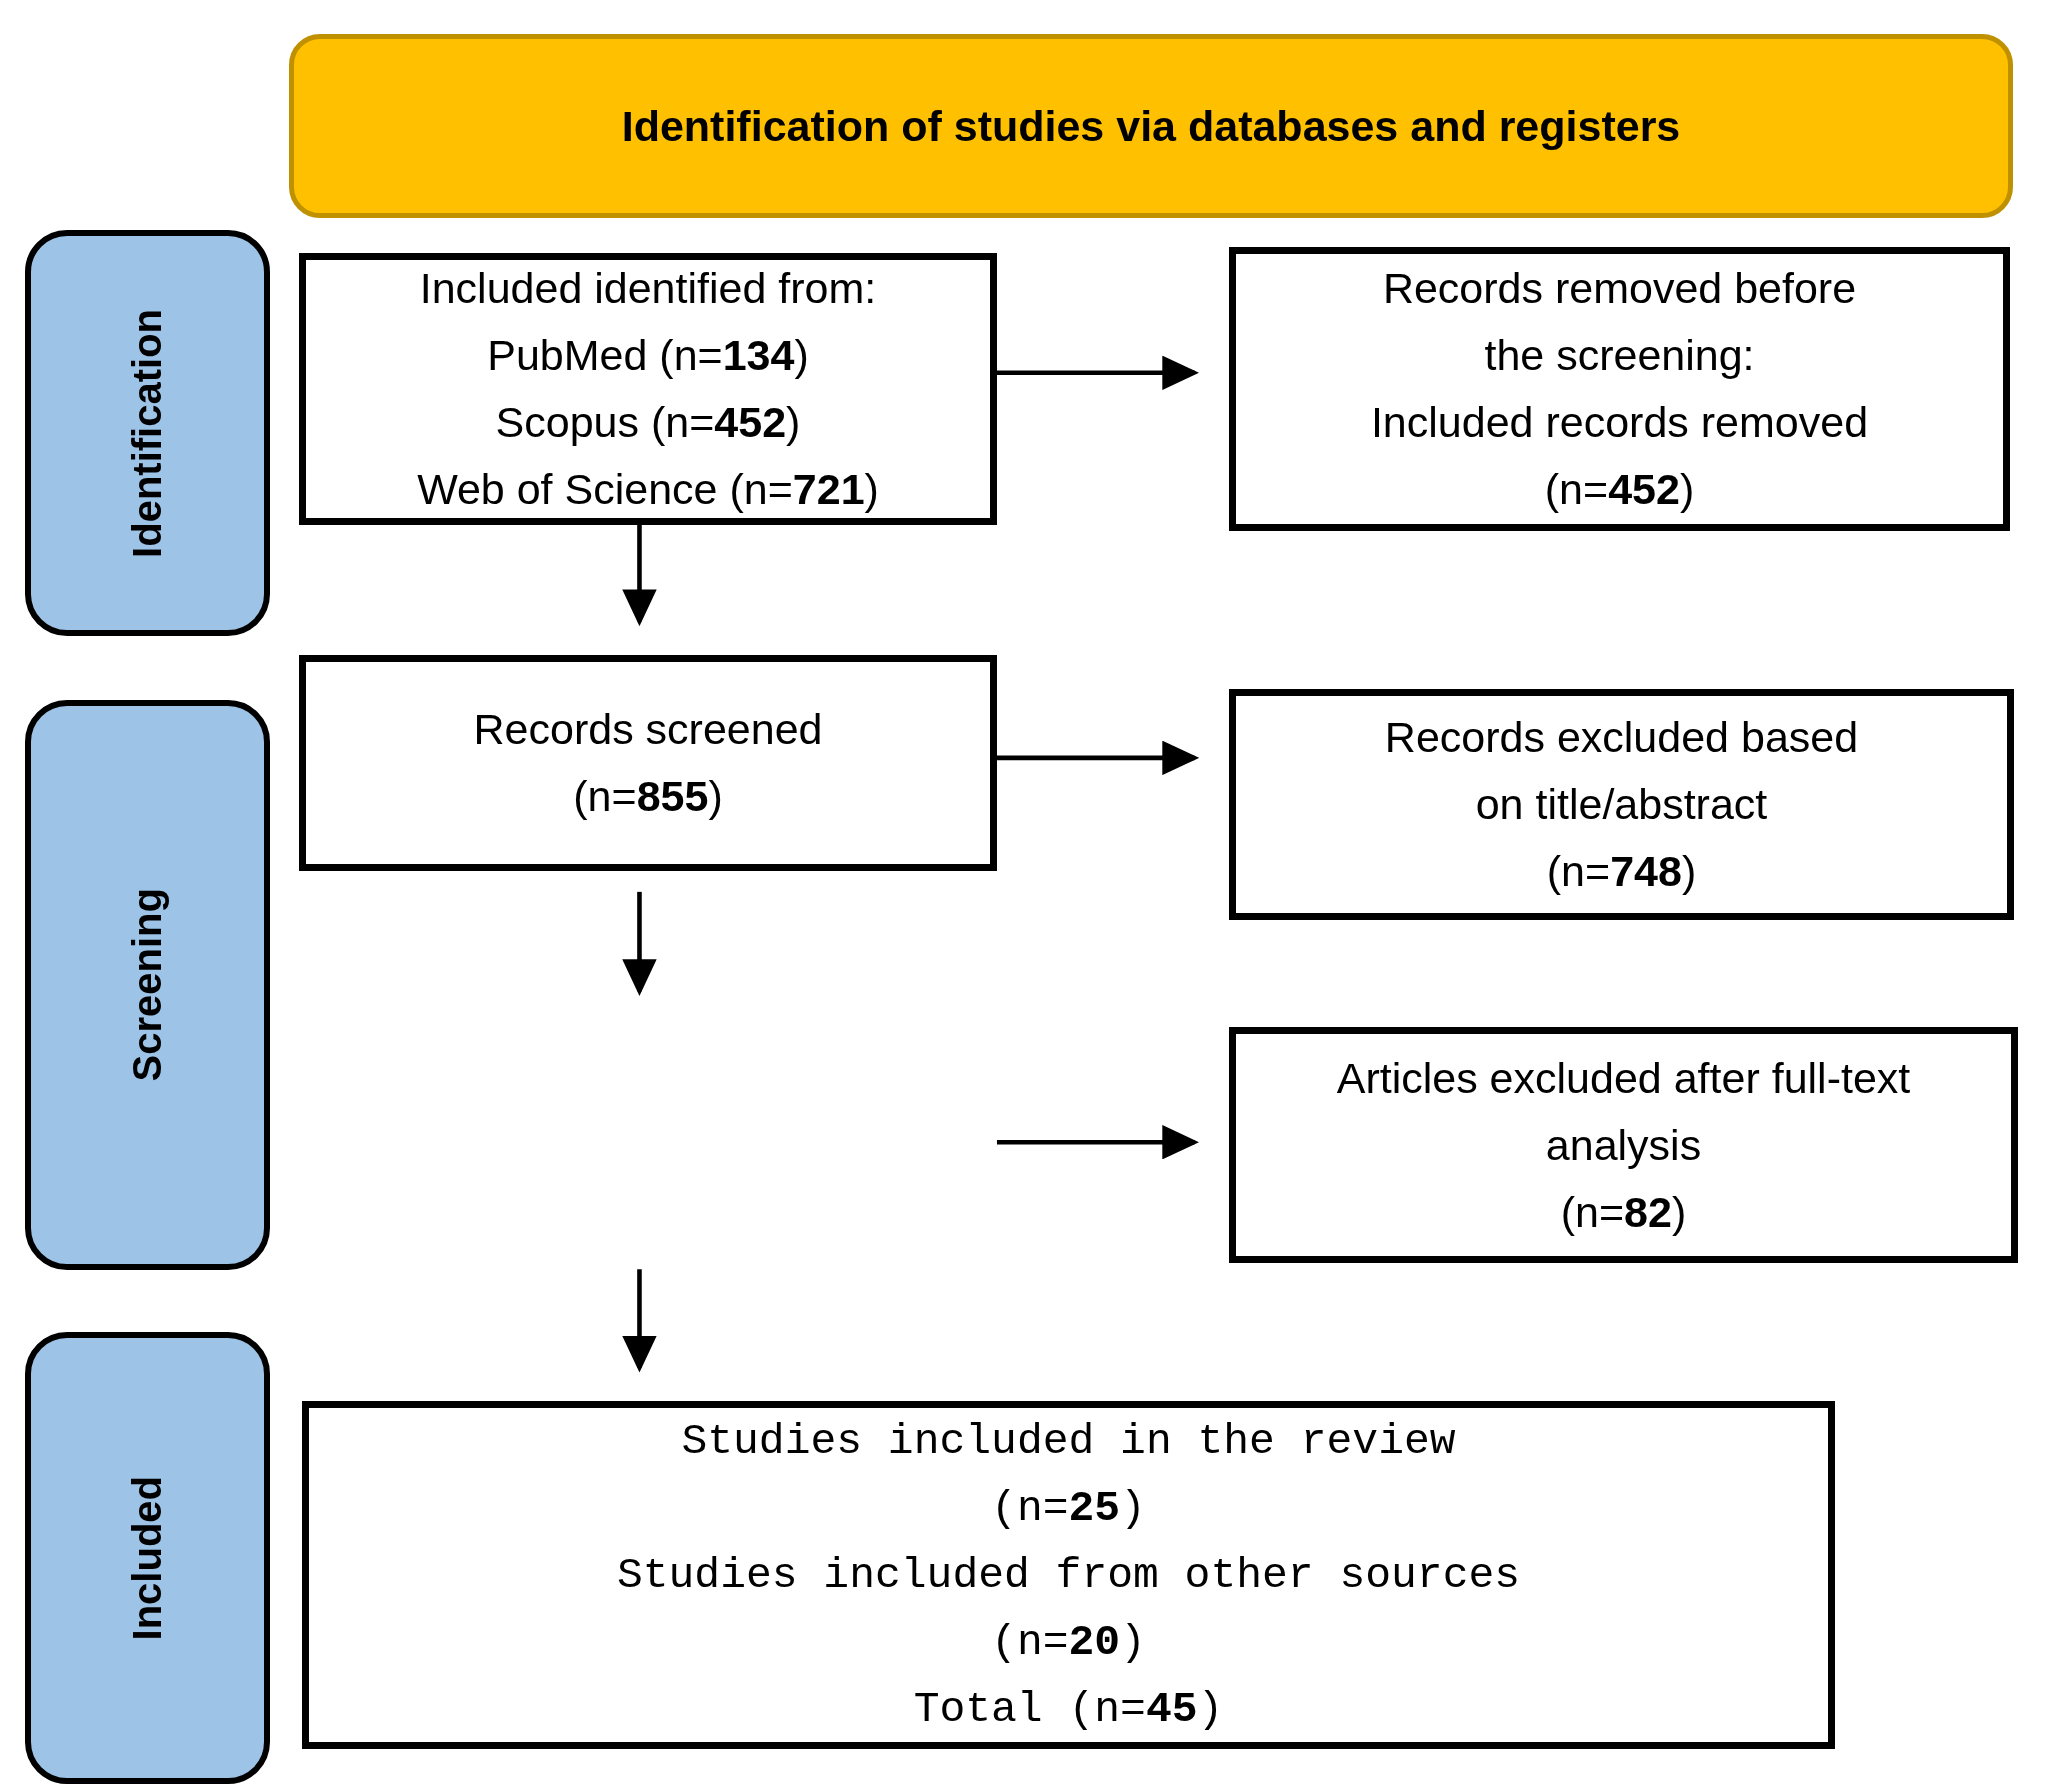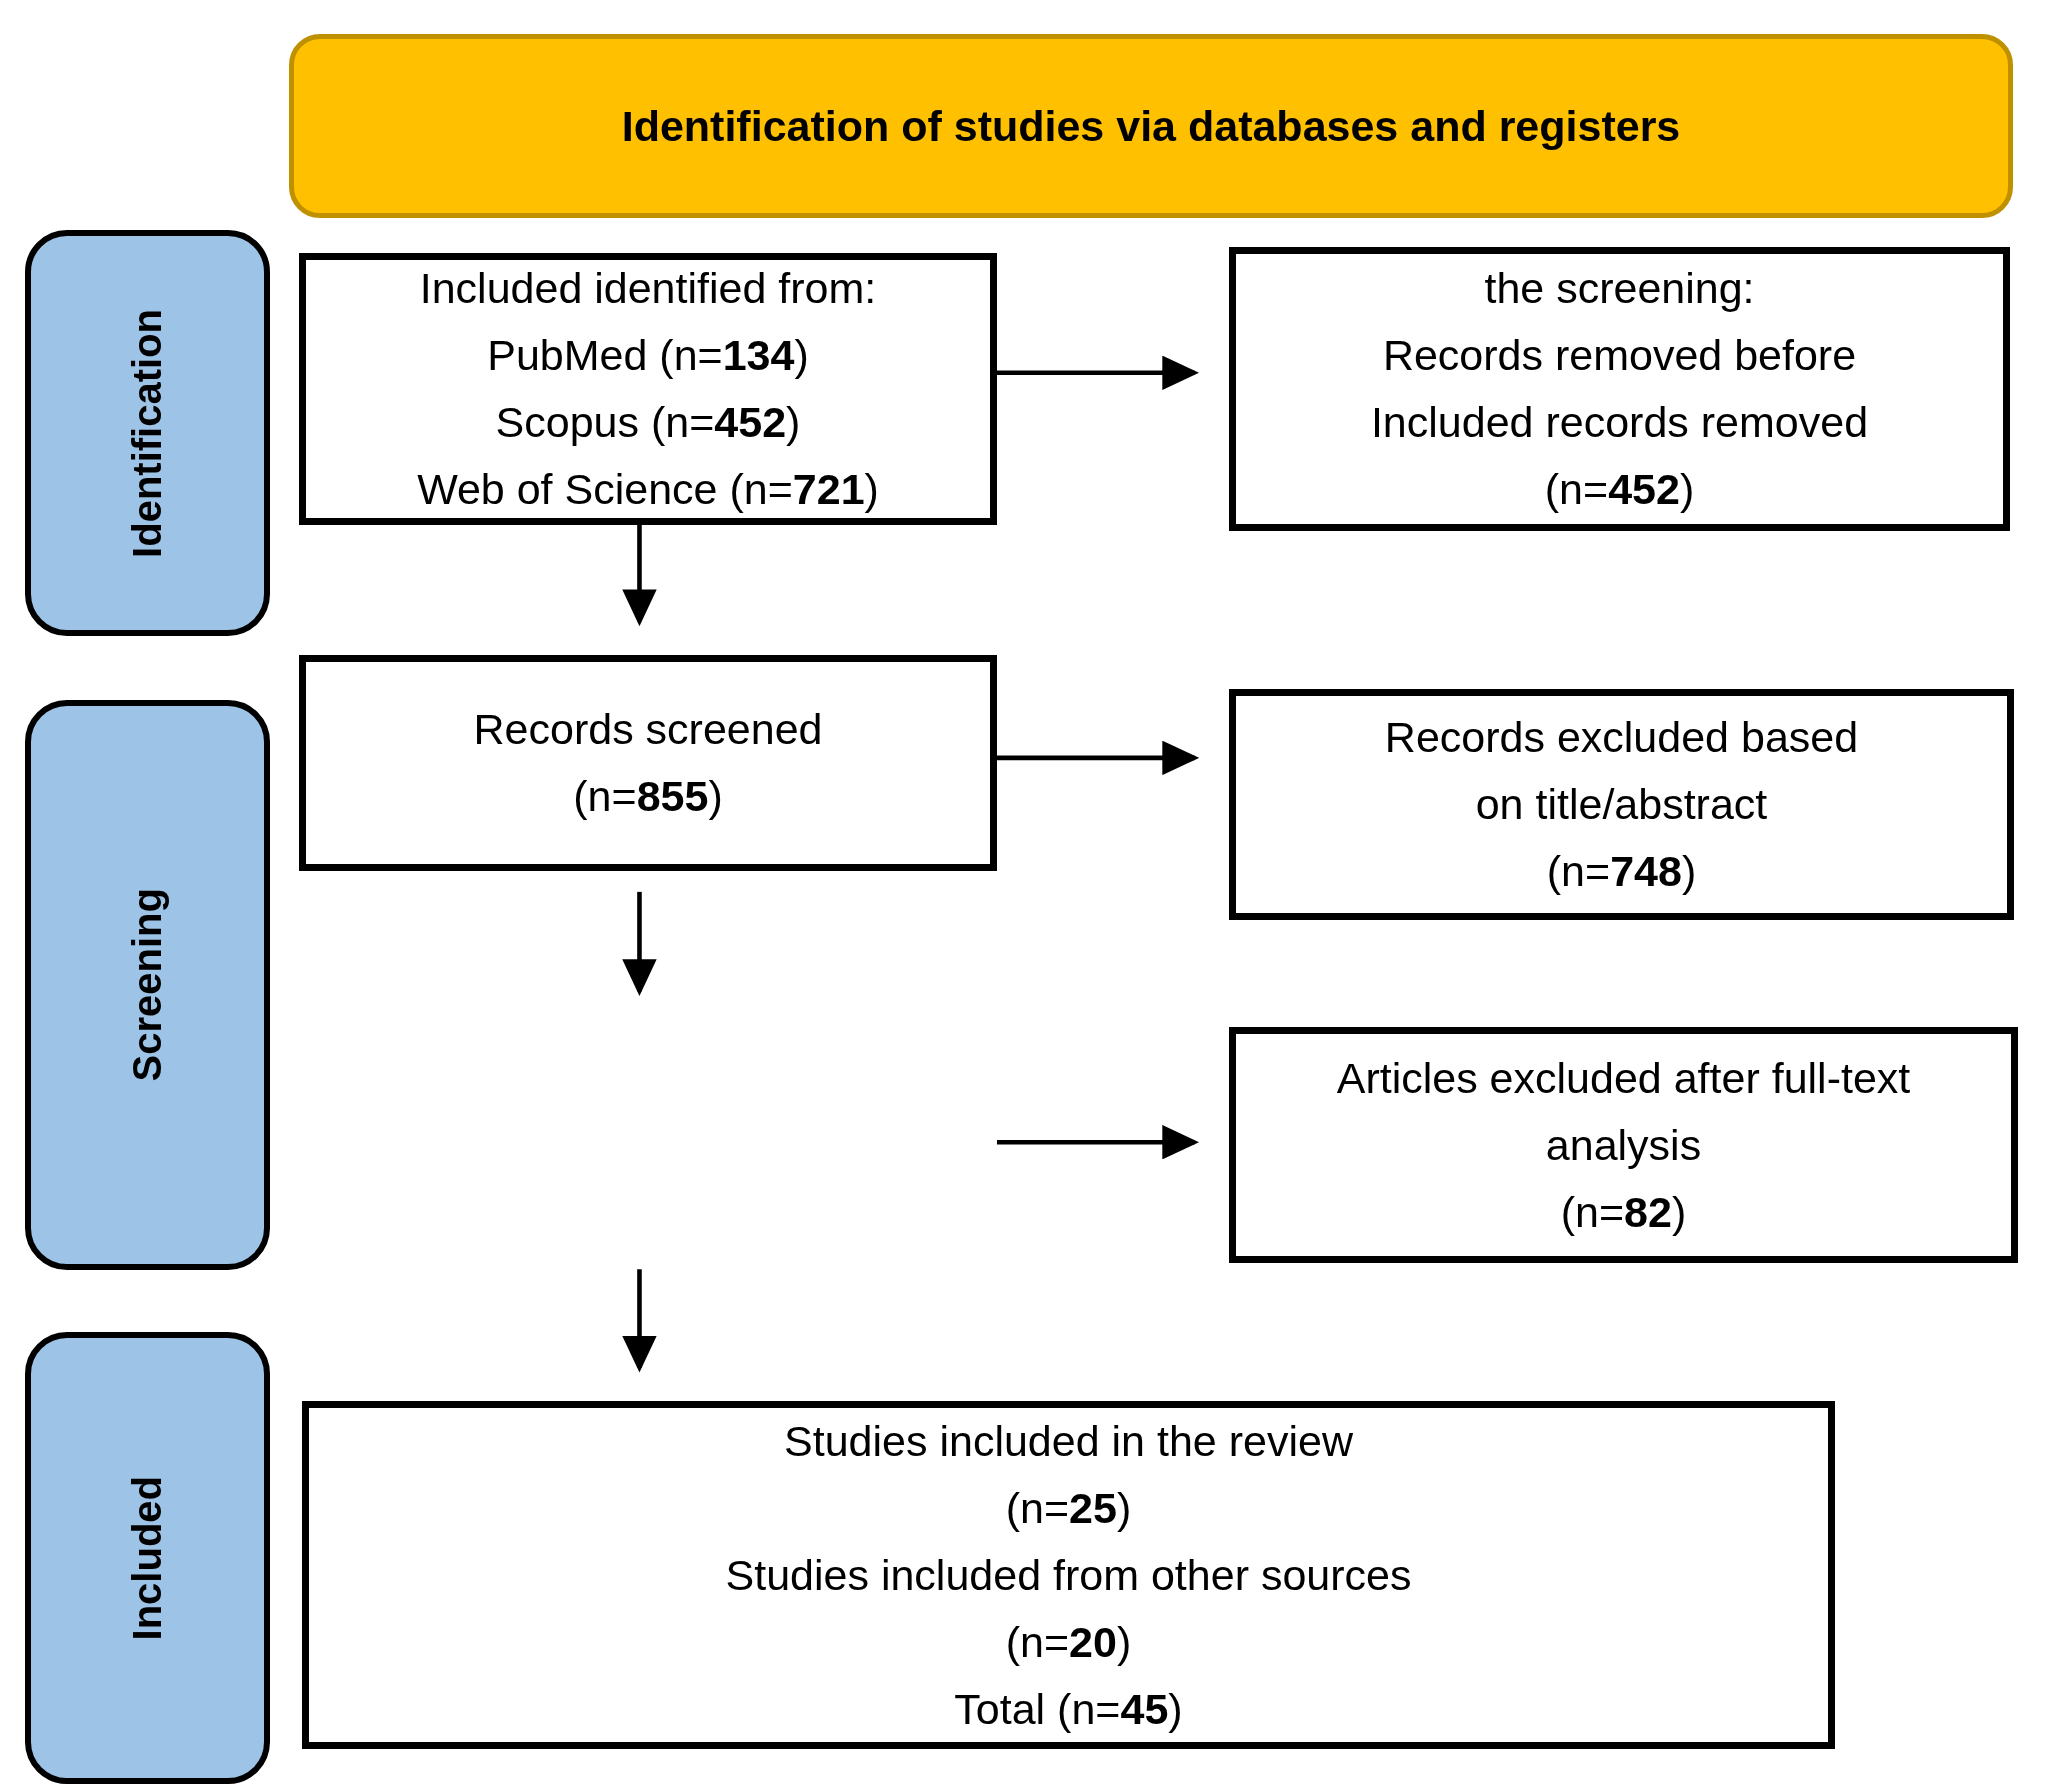--- a/index.html
+++ b/index.html
@@ -51,21 +51,21 @@
     display:flex;flex-direction:column;align-items:center;justify-content:center;
     font-size:43px;line-height:67px;text-align:center;
   }
   .fbox b{font-weight:bold;}
   .box-records-identified{left:299px;top:253px;width:698px;height:272px;}
   .box-records-removed{left:1229px;top:247px;width:781px;height:284px;}
   .box-records-screened{left:299px;top:655px;width:698px;height:216px;}
   .box-records-excluded{left:1229px;top:649px;width:785px;height:231px;margin-top:40px;}
   .box-fulltext-assessed{left:299px;top:1024px;width:698px;height:245px;}
   .box-articles-excluded{left:1229px;top:1027px;width:789px;height:236px;}
-  .box-studies-included{left:302px;top:1401px;width:1533px;height:348px;}
+  .box-studies-included{left:302px;top:1401px;width:1533px;height:348px;font-family:Liberation Mono, monospace;}
   
   .arrows{
     position:absolute;left:0;top:0;width:2046px;height:1786px;
     pointer-events:none;
   }
 </style>
 </head>
 <body>
 
 <div class="canvas">
@@ -85,22 +85,22 @@
   </div>
 
   <div class="fbox box-records-identified">
       <div><span>Included identified from:</span></div>
       <div><span>PubMed (n=</span><b>134</b><span>)</span></div>
       <div><span>Scopus (n=</span><b>452</b><span>)</span></div>
       <div><span>Web of Science (n=</span><b>721</b><span>)</span></div>
     </div>
 
   <div class="fbox box-records-removed">
+      <div><span>Records removed before</span></div>
       <div><span>the screening:</span></div>
-      <div><span>Records removed before</span></div>
       <div><span>Included records removed</span></div>
       <div><span>(n=</span><b>452</b><span>)</span></div>
     </div>
 
   <div class="fbox box-records-screened">
       <div><span>Records screened</span></div>
       <div><span>(n=</span><b>855</b><span>)</span></div>
     </div>
 
   <div class="fbox box-records-excluded">

